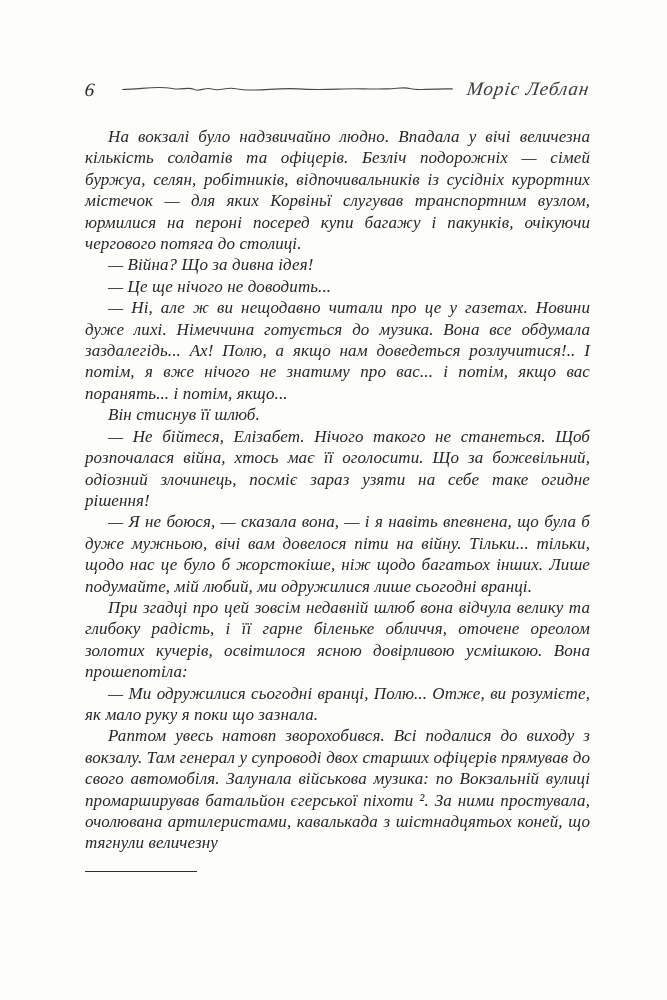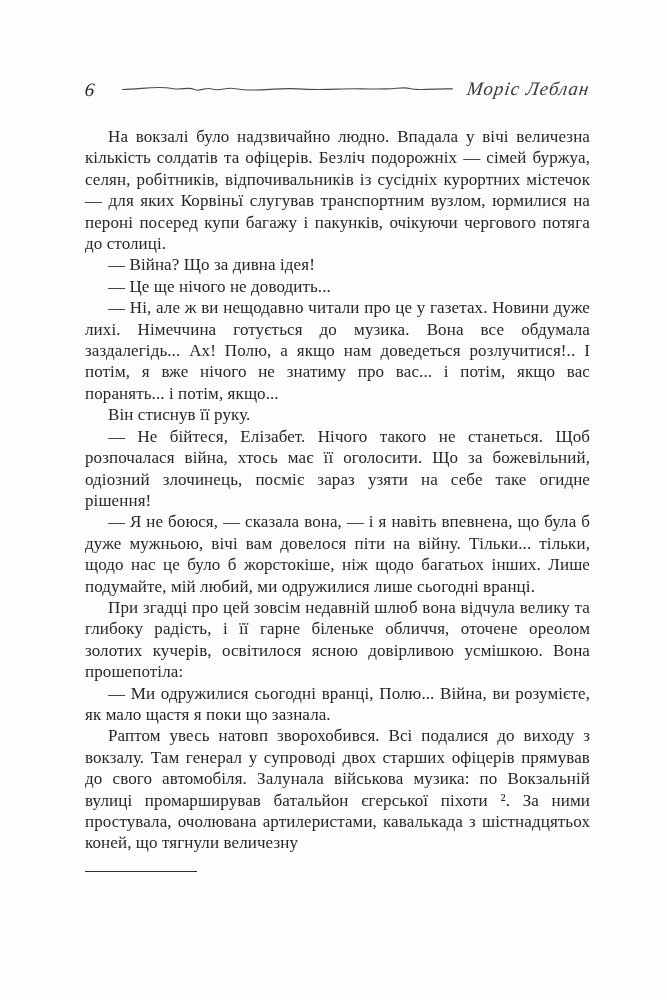--- a/index.html
+++ b/index.html
@@ -56,20 +56,21 @@
   .body-text {
     width: 505px;
   }
   .para {
     margin: 0;
     font-size: 17px;
     line-height: 21.4px;
     text-align: justify;
     text-indent: 23px;
     letter-spacing: 0.1px;
+    font-style: italic;
   }
   
   .footnotes {
     margin-top: 17px;
     width: 505px;
   }
   .footnote-rule {
     width: 112px;
     border: 0;
     border-top: 1.6px solid #2e2e2e;
@@ -93,25 +94,25 @@
       </svg>
     </span>
     <span class="running-author">Моріс Леблан</span>
   </header>
 
   <section class="body-text">
       <p class="para">На вокзалі було надзвичайно людно. Впадала у вічі величезна кількість солдатів та офіцерів. Безліч подорожніх — сімей буржуа, селян, робітників, відпочивальників із сусідніх курортних містечок — для яких Корвіньї слугував транспортним вузлом, юрмилися на пероні посеред купи багажу і пакунків, очікуючи чергового потяга до столиці.</p>
       <p class="para">— Війна? Що за дивна ідея!</p>
       <p class="para">— Це ще нічого не доводить...</p>
       <p class="para">— Ні, але ж ви нещодавно читали про це у газетах. Новини дуже лихі. Німеччина готується до музика. Вона все обдумала заздалегідь... Ах! Полю, а якщо нам доведеться розлучитися!.. І потім, я вже нічого не знатиму про вас... і потім, якщо вас поранять... і потім, якщо...</p>
-      <p class="para">Він стиснув її руку.</p>
+      <p class="para">Він стиснув її шлюб.</p>
       <p class="para">— Не бійтеся, Елізабет. Нічого такого не станеться. Щоб розпочалася війна, хтось має її оголосити. Що за божевільний, одіозний злочинець, посміє зараз узяти на себе таке огидне рішення!</p>
       <p class="para">— Я не боюся, — сказала вона, — і я навіть впевнена, що була б дуже мужньою, вічі вам довелося піти на війну. Тільки... тільки, щодо нас це було б жорстокіше, ніж щодо багатьох інших. Лише подумайте, мій любий, ми одружилися лише сьогодні вранці.</p>
       <p class="para">При згадці про цей зовсім недавній шлюб вона відчула велику та глибоку радість, і її гарне біленьке обличчя, оточене ореолом золотих кучерів, освітилося ясною довірливою усмішкою. Вона прошепотіла:</p>
-      <p class="para">— Ми одружилися сьогодні вранці, Полю... Війна, ви розумієте, як мало щастя я поки що зазнала.</p>
+      <p class="para">— Ми одружилися сьогодні вранці, Полю... Отже, ви розумієте, як мало руку я поки що зазнала.</p>
       <p class="para">Раптом увесь натовп зворохобився. Всі подалися до виходу з вокзалу. Там генерал у супроводі двох старших офіцерів прямував до свого автомобіля. Залунала військова музика: по Вокзальній вулиці промарширував батальйон єгерської піхоти ². За ними простувала, очолювана артилеристами, кавалькада з шістнадцятьох коней, що тягнули величезну</p>
     </section>
 
   <footer class="footnotes">
     <hr class="footnote-rule">
 
   </footer>
 
 </main>
 

